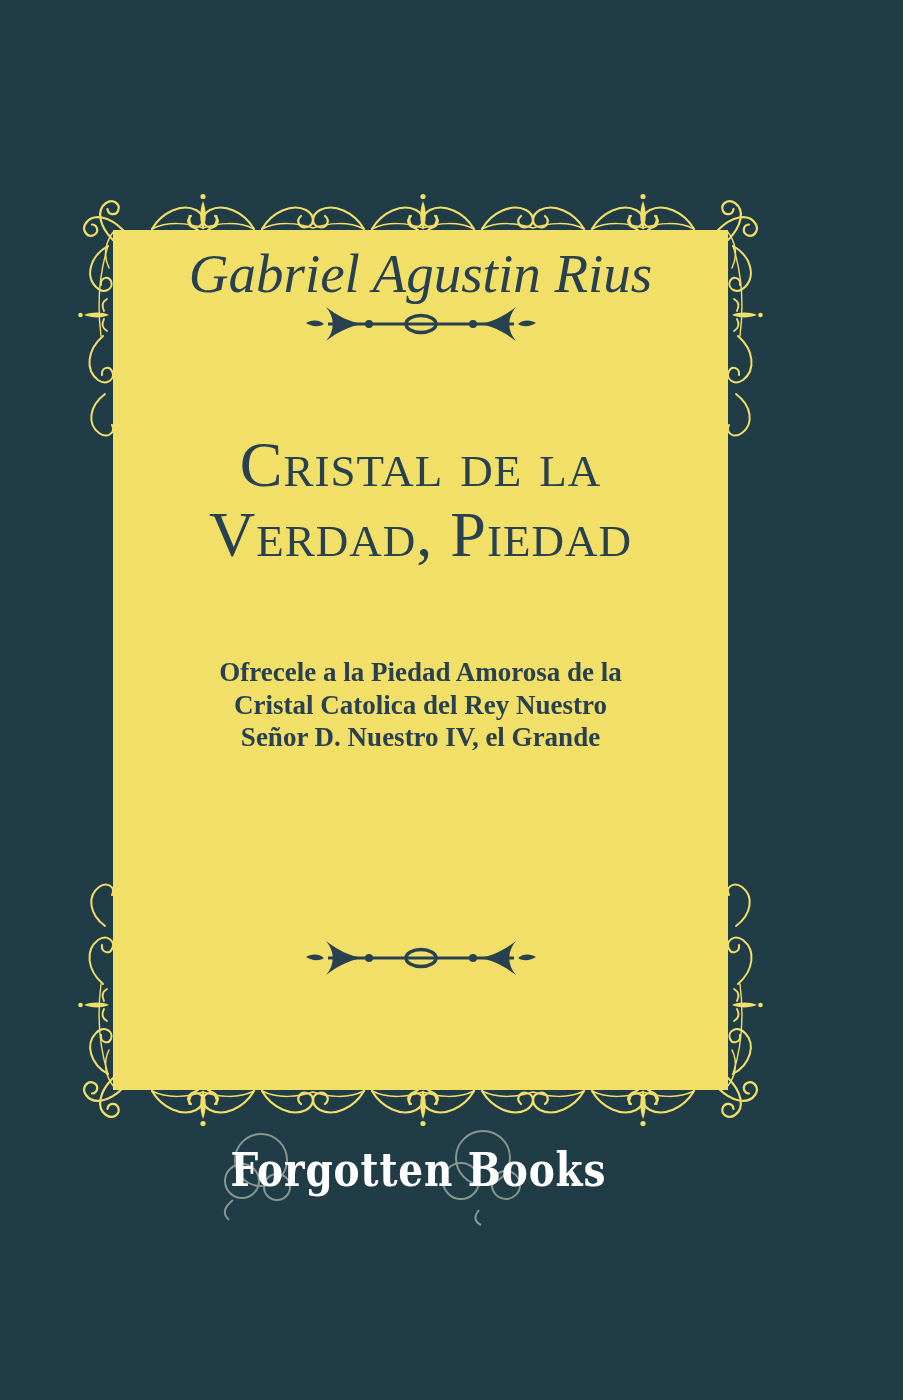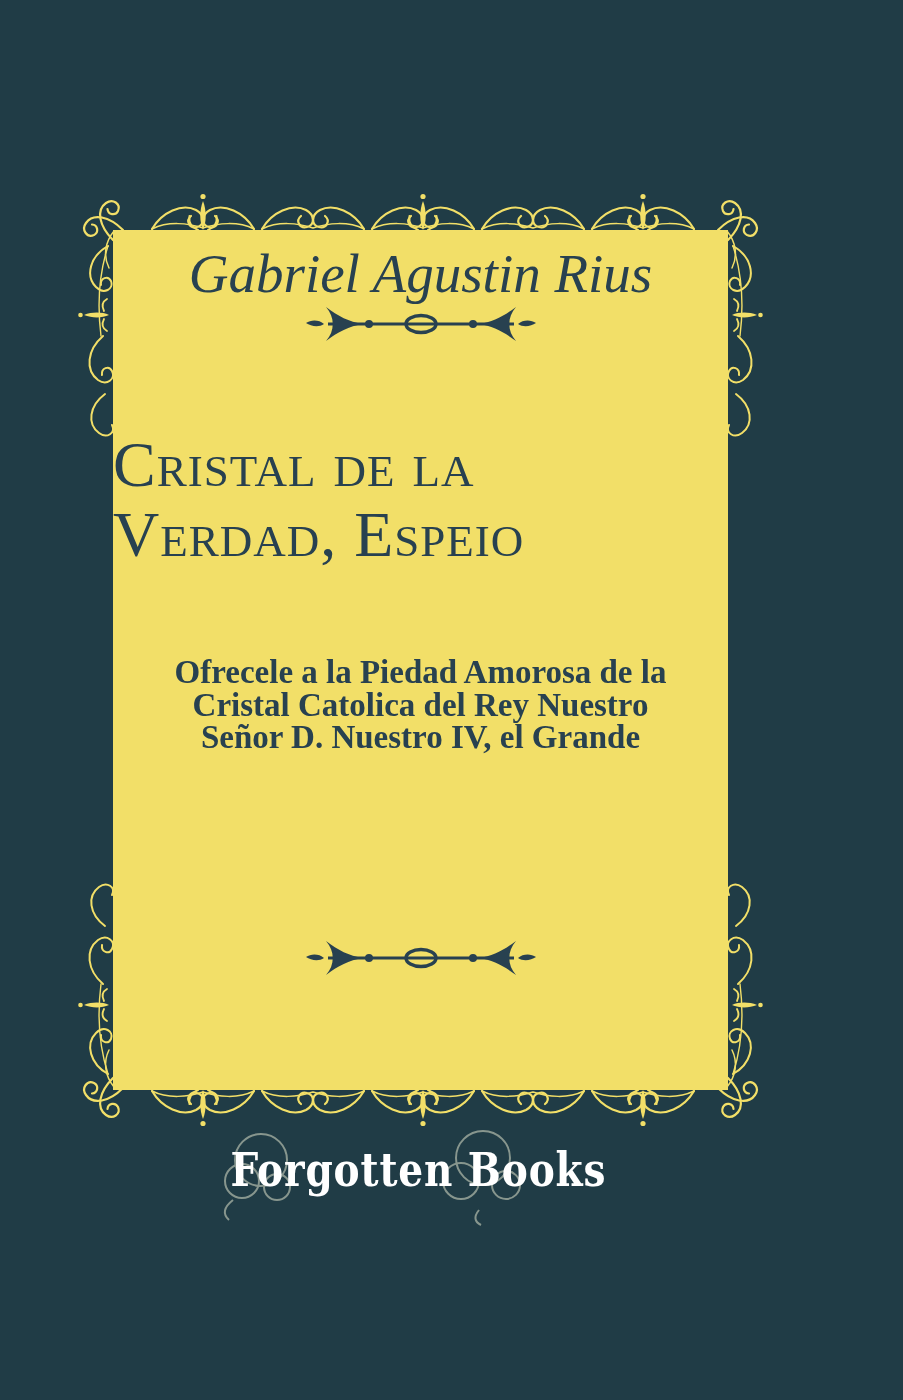--- a/index.html
+++ b/index.html
@@ -8,25 +8,25 @@
   
   .frame{position:absolute;left:70px;top:178px;pointer-events:none;}
   
   .panel{position:absolute;left:113px;top:230px;width:615px;height:860px;background:#f2df68;}
   .author{position:absolute;top:12px;left:0;width:100%;text-align:center;
           font-style:italic;font-size:55px;line-height:64px;color:#284150;}
   .divider{position:absolute;left:0;width:100%;}
   .divider svg{display:block;margin:0 auto;}
   .d1{top:72px;}
   .d2{top:706px;}
-  .title{position:absolute;top:200px;left:0;width:100%;
+  .title{position:absolute;top:200px;left:0;width:100%;text-align:center;
          font-variant:small-caps;font-size:64px;line-height:70px;letter-spacing:1px;
          color:#284150;}
   .subtitle{position:absolute;top:426px;left:0;width:100%;text-align:center;
-            font-weight:bold;font-size:33px;line-height:32.5px;color:#284150;}
+            font-weight:bold;font-size:27px;line-height:32.5px;color:#284150;}
   .logo{position:absolute;left:111px;top:1118px;width:615px;height:110px;}
   .logo-swirls{position:absolute;left:0;top:0;}
   .logo-text{position:relative;width:100%;text-align:center;color:#ffffff;
              font-family:"DejaVu Serif",serif;font-weight:bold;font-size:46px;
              line-height:104px;transform:scaleX(0.85);transform-origin:center;
              letter-spacing:1px;}
 </style>
 </head>
 <body>
 
@@ -116,21 +116,21 @@
     <div class="author">Gabriel Agustin Rius</div>
 
     <div class="divider d1">
       <svg width="240" height="44" viewBox="-120 -22 240 44" aria-hidden="true">
         <use href="#divider-orn" xlink:href="#divider-orn"></use>
       </svg>
     </div>
 
     <div class="title">
       <div>Cristal de la</div>
-      <div>Verdad, Espeio</div>
+      <div>Verdad, Piedad</div>
     </div>
 
     <div class="subtitle">
       <div>Ofrecele a la Piedad Amorosa de la</div>
       <div>Cristal Catolica del Rey Nuestro</div>
       <div>Señor D. Nuestro IV, el Grande</div>
     </div>
 
     <div class="divider d2">
       <svg width="240" height="44" viewBox="-120 -22 240 44" aria-hidden="true">

